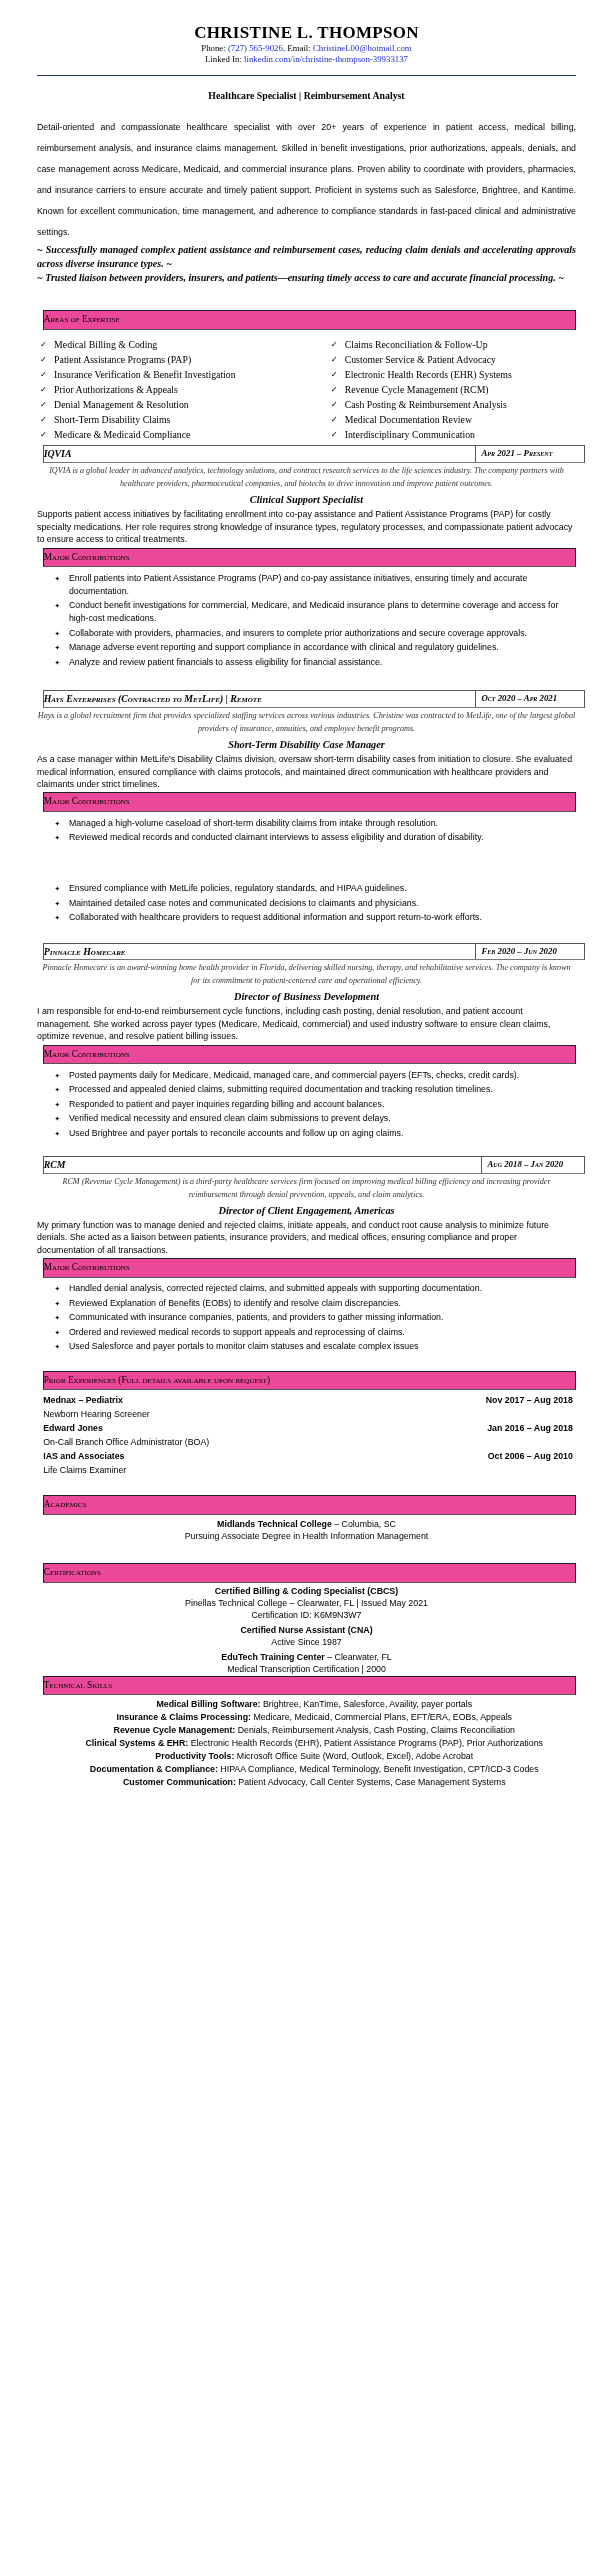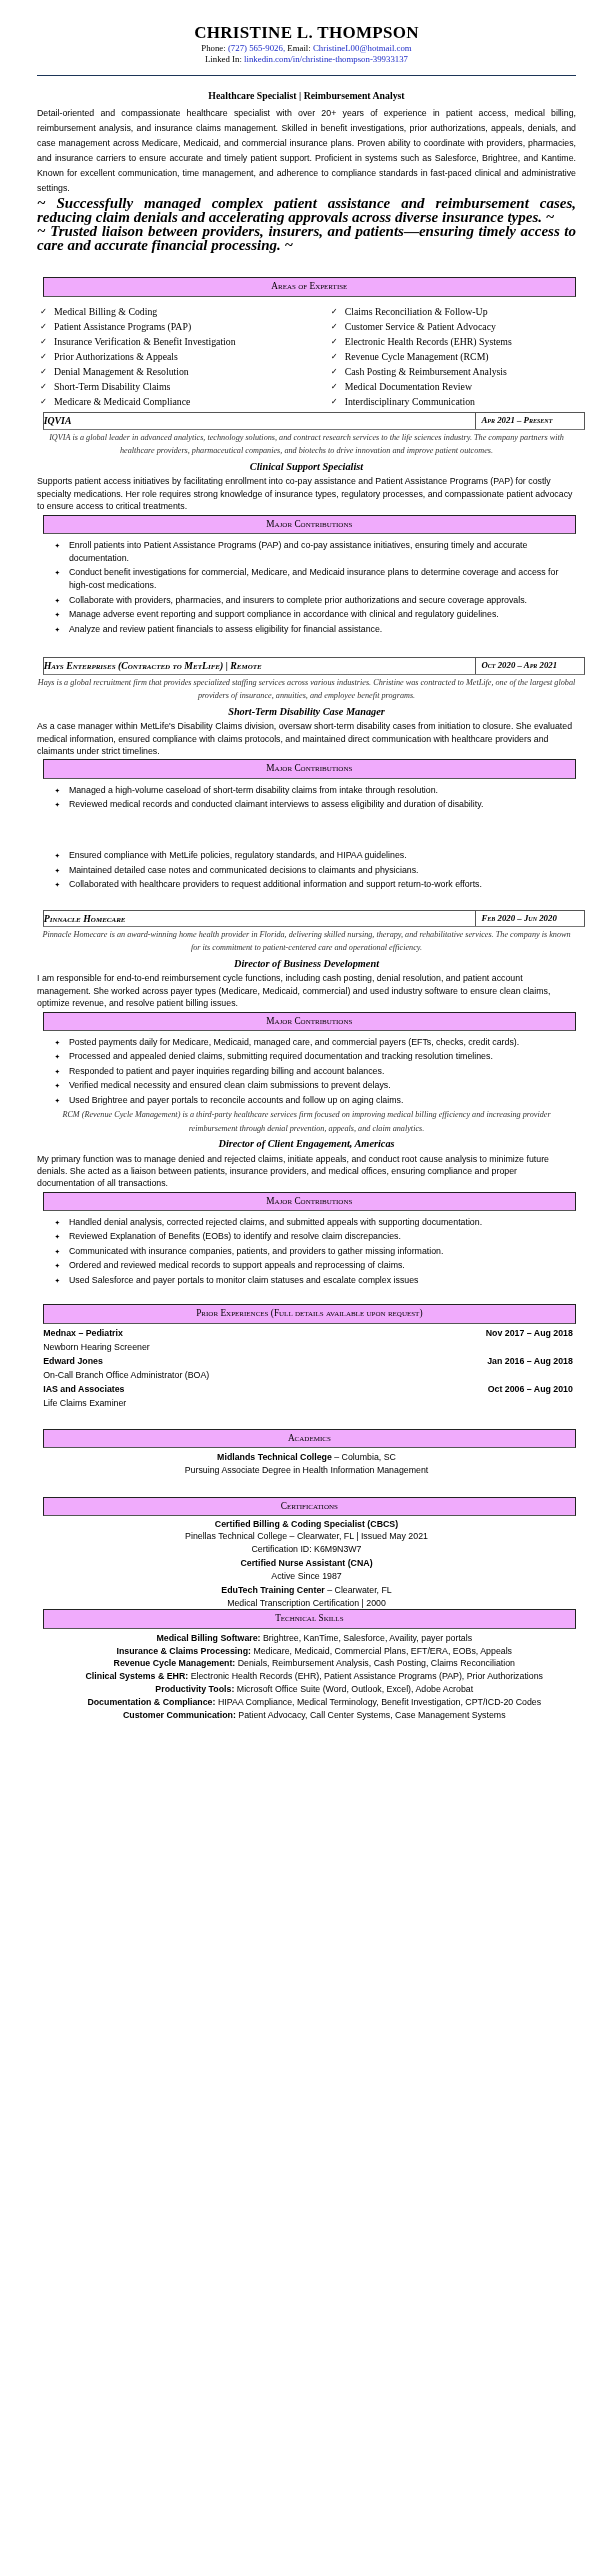--- a/index.html
+++ b/index.html
@@ -7,25 +7,25 @@
   .page { position:absolute; left:37px; top:0; width:539px; }
   .serif { font-family:"Liberation Serif", "DejaVu Serif", serif; }
   .sans { font-family:"Liberation Sans", "DejaVu Sans", sans-serif; }
 
   .name { text-align:center; font-weight:bold; font-size:17px; letter-spacing:0.3px; margin-top:24px; line-height:18.5px; }
   .contact { text-align:center; font-size:8.8px; line-height:11.3px; }
   .contact a { color:#1f2ec8; text-decoration:none; }
   .rule { height:1.5px; background:#1c3557; margin-top:9.8px; }
 
   .headline { text-align:center; font-weight:bold; font-size:9.8px; margin-top:13.4px; line-height:12.4px; }
-  .summary { font-size:8.8px; line-height:15px; text-align:justify; margin-top:4px; }
-  .highlight { font-style:italic; font-weight:bold; font-size:15px; line-height:14px; text-align:justify; }
+  .summary { font-size:8.8px; line-height:21px; text-align:justify; margin-top:15px; }
+  .highlight { font-style:italic; font-weight:bold; font-size:10px; line-height:14px; text-align:justify; }
   .highlight + .highlight { margin-top:0; }
 
-  .band { background:#f0abfc; border:0.5px solid #222; border-bottom:1px solid #555; text-align:center; font-variant:small-caps; font-size:9.3px; height:17.5px; line-height:17.5px; }
+  .band { background:#ec4899; border:0.5px solid #222; border-bottom:1px solid #555; text-align:left; font-variant:small-caps; font-size:9.3px; height:17.5px; line-height:17.5px; }
   .band.wide { margin-left:5.7px; margin-right:-9.3px; }
   .band.mid { margin-left:5.7px; margin-right:0; }
 
   .expertise { display:grid; grid-template-columns:1fr 1fr; column-gap:10.3px; margin-top:7.2px; margin-left:3.1px; }
   .exp-item { font-size:9.8px; line-height:15px; display:flex; }
   .exp-item .check { width:14px; font-size:8.2px; }
 
   .job-row { display:flex; border:0.5px solid #555; border-bottom:1px solid #777; margin-left:5.7px; margin-right:-9.3px; height:15.5px; margin-top:3.6px;justify-content:flex-end; }
   .job-row .company { flex:1; font-style:italic; font-weight:bold; font-size:9.8px; line-height:15.5px; font-variant:small-caps; }
   .job-row .dates { width:109px; border-left:0.5px solid #555; font-style:italic; font-weight:bold; font-size:8.8px; line-height:15.5px; font-variant:small-caps; padding-left:5.2px; box-sizing:border-box; }
@@ -220,20 +220,24 @@
       <li>
         <span class="star">✦</span>
         <span>Verified medical necessity and ensured clean claim submissions to prevent delays.</span>
       </li>
       <li>
         <span class="star">✦</span>
         <span>Used Brightree and payer portals to reconcile accounts and follow up on aging claims.</span>
       </li>
     </ul>
 
+  <div class="job-row serif" style="margin-top:16.5px;">
+    <div class="company">RCM</div>
+    <div class="dates" style="width:103px;">Aug 2018 – Jan 2020</div>
+  </div>
   <div class="job-desc serif">RCM (Revenue Cycle Management) is a third-party healthcare services firm focused on improving medical billing efficiency and increasing provider reimbursement through denial prevention, appeals, and claim analytics.</div>
   <div class="job-title serif">Director of Client Engagement, Americas</div>
   <div class="job-summary sans">My primary function was to manage denied and rejected claims, initiate appeals, and conduct root cause analysis to minimize future denials. She acted as a liaison between patients, insurance providers, and medical offices, ensuring compliance and proper documentation of all transactions.</div>
   <div class="band mid serif" style="margin-top:2.1px;">Major Contributions</div>
   <ul class="bullets sans">
       <li>
         <span class="star">✦</span>
         <span>Handled denial analysis, corrected rejected claims, and submitted appeals with supporting documentation.</span>
       </li>
       <li>
@@ -292,18 +296,18 @@
   </div>
   <div class="center-line sans">Medical Transcription Certification | 2000</div>
 
   <div class="band mid serif" style="">Technical Skills</div>
   <div id="skills-list" class="sans" style="margin-top:4.1px;">
       <div class="skill-line"><b>Medical Billing Software:</b> <span>Brightree, KanTime, Salesforce, Availity, payer portals</span></div>
       <div class="skill-line"><b>Insurance &amp; Claims Processing:</b> <span>Medicare, Medicaid, Commercial Plans, EFT/ERA, EOBs, Appeals</span></div>
       <div class="skill-line"><b>Revenue Cycle Management:</b> <span>Denials, Reimbursement Analysis, Cash Posting, Claims Reconciliation</span></div>
       <div class="skill-line"><b>Clinical Systems &amp; EHR:</b> <span>Electronic Health Records (EHR), Patient Assistance Programs (PAP), Prior Authorizations</span></div>
       <div class="skill-line"><b>Productivity Tools:</b> <span>Microsoft Office Suite (Word, Outlook, Excel), Adobe Acrobat</span></div>
-      <div class="skill-line"><b>Documentation &amp; Compliance:</b> <span>HIPAA Compliance, Medical Terminology, Benefit Investigation, CPT/ICD-20 Codes</span></div>
+      <div class="skill-line"><b>Documentation &amp; Compliance:</b> <span>HIPAA Compliance, Medical Terminology, Benefit Investigation, CPT/ICD-3 Codes</span></div>
       <div class="skill-line"><b>Customer Communication:</b> <span>Patient Advocacy, Call Center Systems, Case Management Systems</span></div>
     </div>
 
 </div>
 
 
 </body></html>

